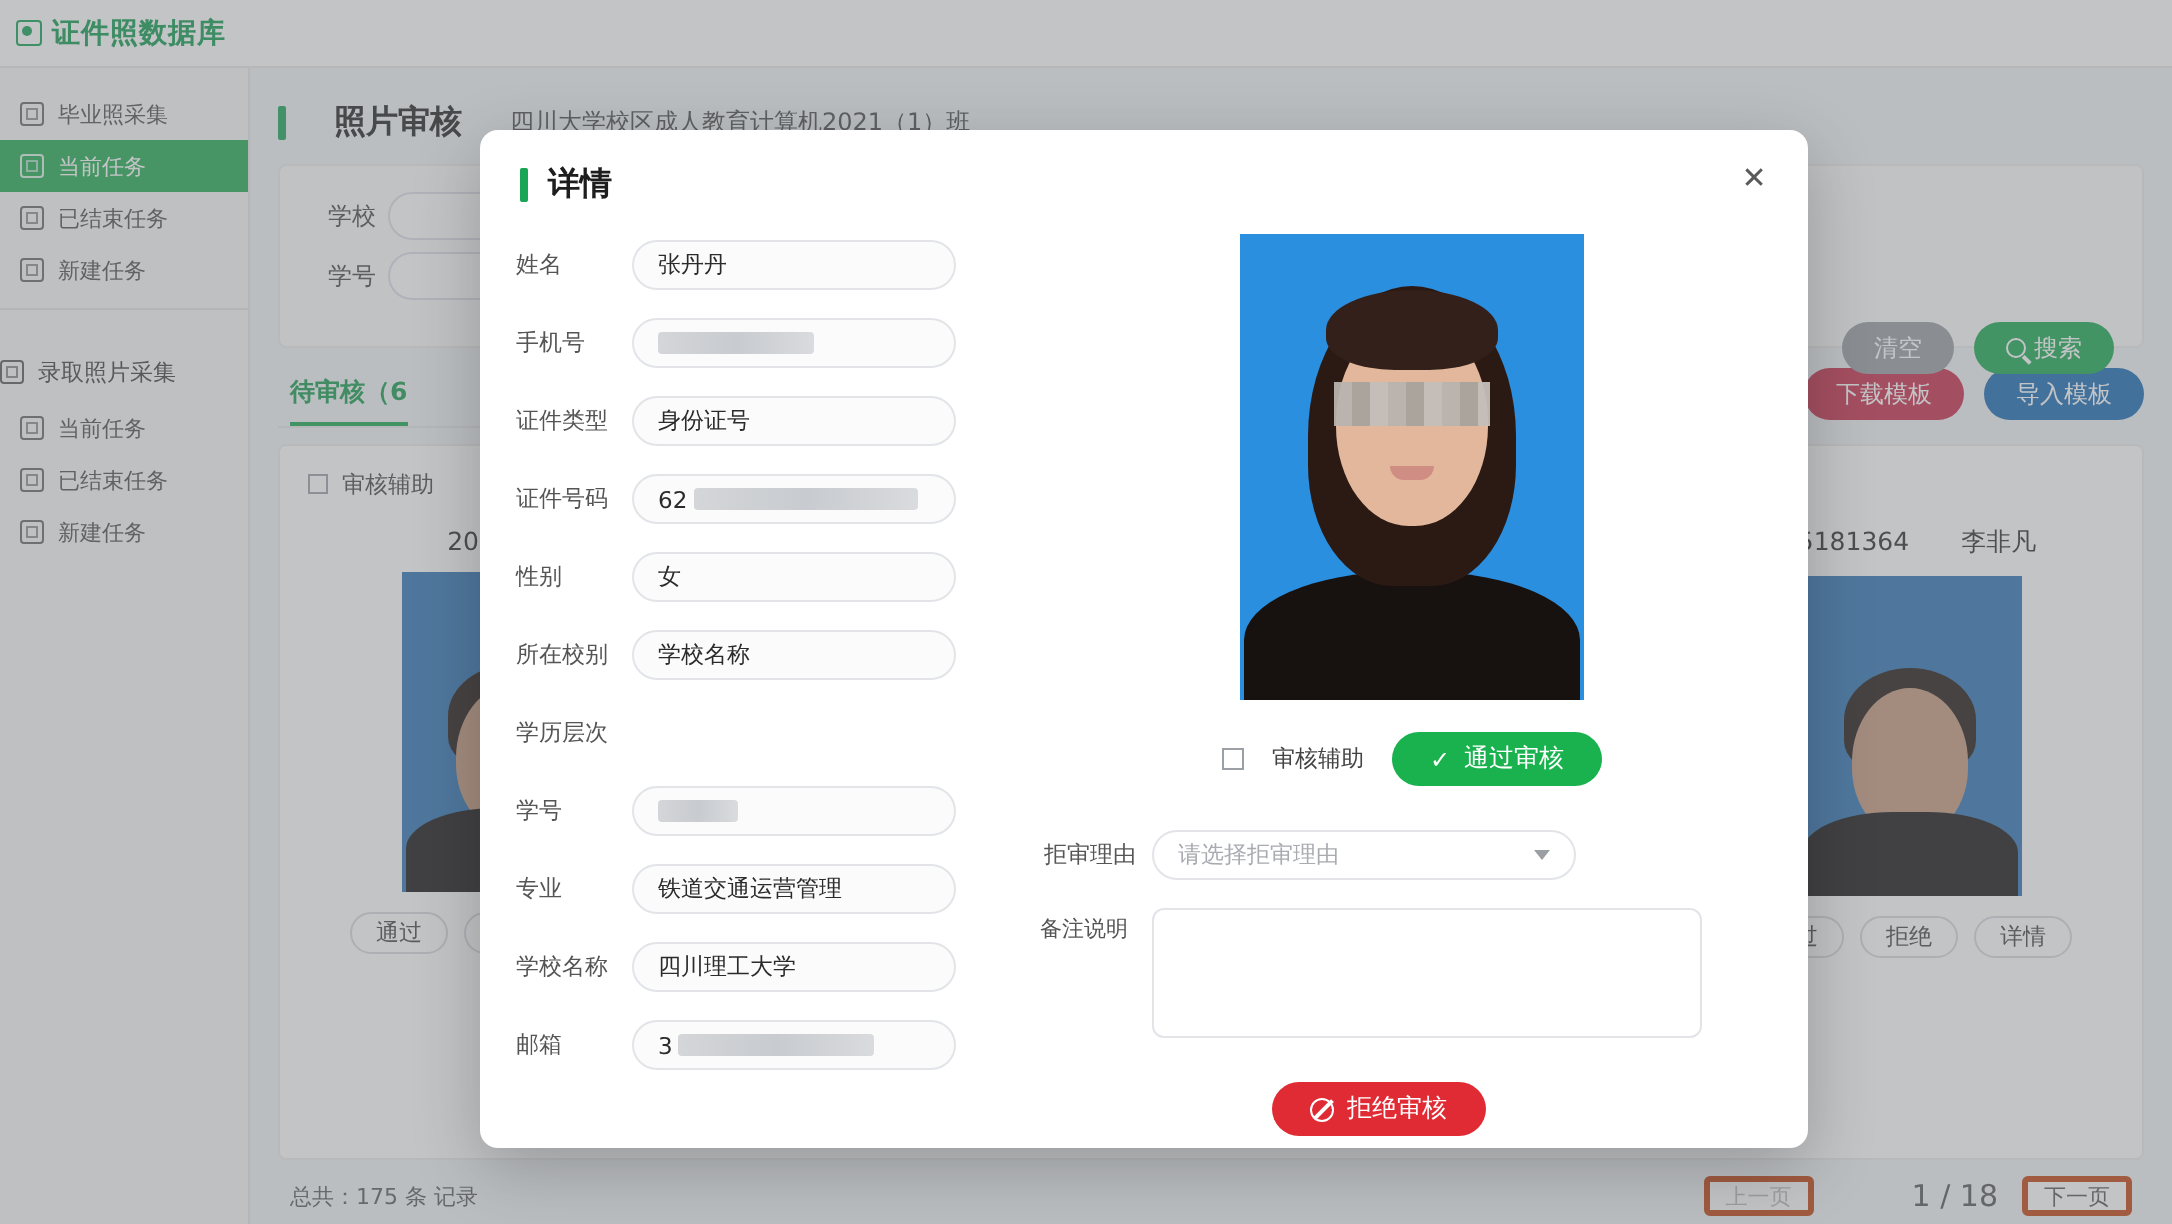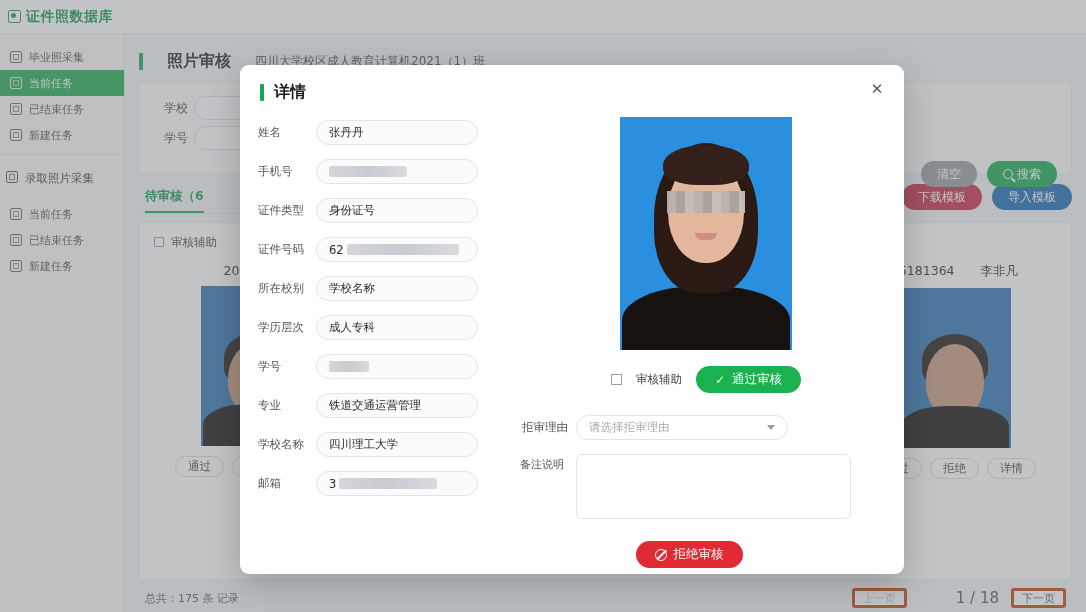--- a/index.html
+++ b/index.html
@@ -40,22 +40,22 @@
     position: absolute; top: 34px; left: 0; width: 125px; height: 578px;
     background: #f7f7f7; border-right: 1px solid #e6e6e6;
     padding-top: 10px;
   }
   .side-item {
     height: 26px; display: flex; align-items: center; gap: 7px;
     padding-left: 10px; font-size: 11px; color: #4d4d4d; cursor: pointer;
   }
   .side-item.active { background: #1faa4f; color: #ffffff; }
   .side-group {
-    height: 30px; display: flex; align-items: flex-start; gap: 7px;
-    padding-left: 6px; font-size: 11.5px; color: #3d3d3d; font-weight: 500;
+    height: 30px; display: flex; align-items: center; gap: 7px;
+    font-size: 11.5px; color: #3d3d3d; font-weight: 500;
     margin-top: 16px;
   }
   .s-ico {
     width: 12px; height: 12px; flex: none; border: 1.3px solid currentColor;
     border-radius: 2px; position: relative; opacity: .85;
   }
   .s-ico::before {
     content:""; position:absolute; left:2px; top:2px; right:2px; bottom:2px;
     border:1px solid currentColor; opacity:.7;
   }
@@ -438,26 +438,29 @@
           <span class="frm-field">身份证号</span>
         </div>
         <div class="frm-row">
           <span class="frm-label">证件号码</span>
           <span class="frm-field">
             <span>62</span>
             <span class="blur-chip" style="width:112px;margin-left:3px"></span>
           </span>
         </div>
         <div class="frm-row">
+          <span class="frm-label">性别</span>
+          <span class="frm-field">女</span>
+        </div>
+        <div class="frm-row">
           <span class="frm-label">所在校别</span>
           <span class="frm-field">学校名称</span>
         </div>
         <div class="frm-row">
           <span class="frm-label">学历层次</span>
-          <span class="frm-field">成人专科</span>
         </div>
         <div class="frm-row">
           <span class="frm-label">学号</span>
           <span class="frm-field">
             <span class="blur-chip" style="width:40px"></span>
           </span>
         </div>
         <div class="frm-row">
           <span class="frm-label">专业</span>
           <span class="frm-field">铁道交通运营管理</span>

